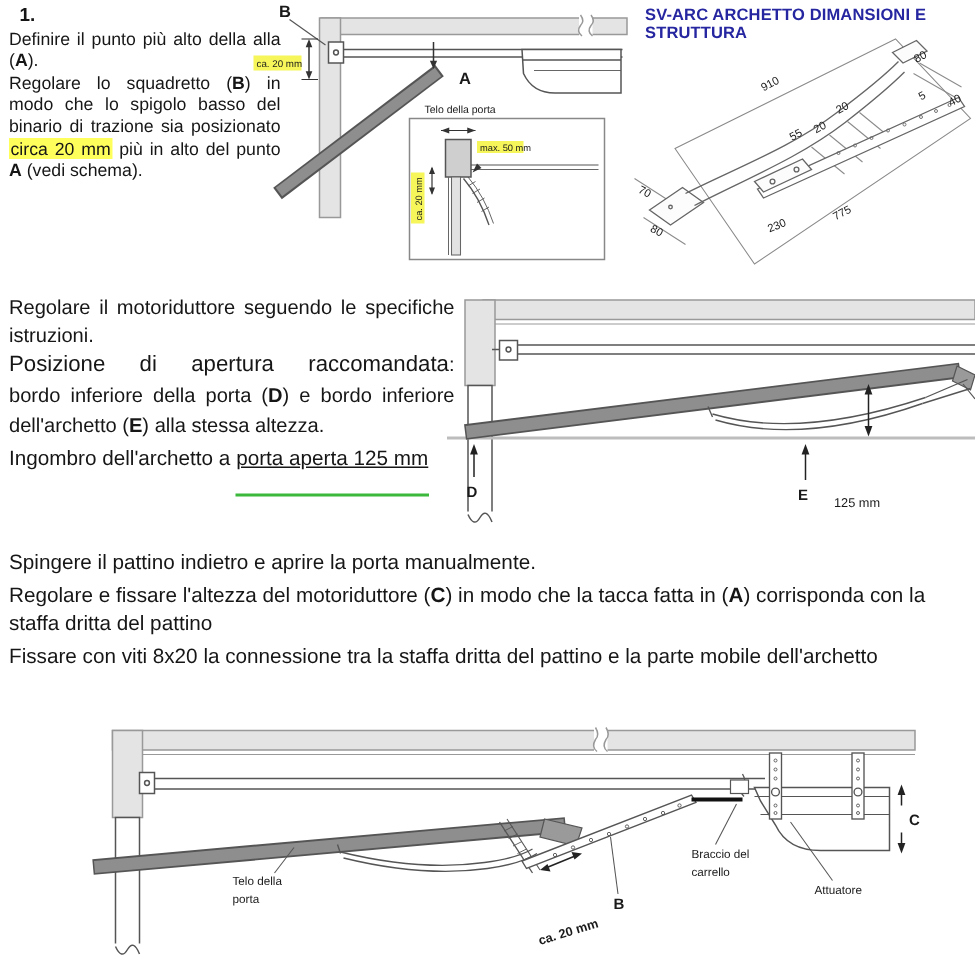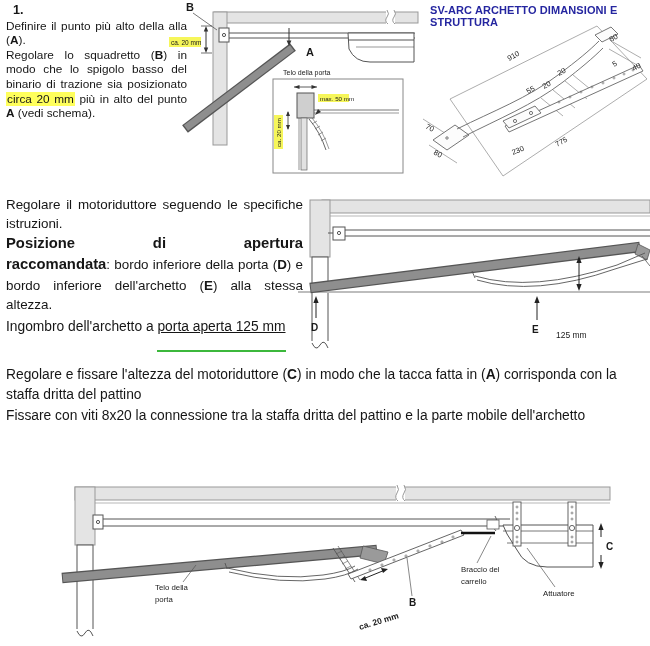--- a/index.html
+++ b/index.html
@@ -12,21 +12,21 @@
 
   
   #para1 { position:absolute; left:6px; top:3px; width:181px; font-size:11.8px; line-height:1.24; }
   #para1 .sent { text-align:justify; }
   #para1 .num { font-weight:bold; font-size:12.6px; margin-left:7px; }
   .b { font-weight:bold; }
   .hl { background:#ffff5c; padding:0 1px; }
 
   #para2 { position:absolute; left:6px; top:195px; width:297px; font-size:13.4px; line-height:1.43; }
   #para2 .sent { text-align:justify; }
-  .p2head { font-weight:bold; font-size:14.8px; word-spacing:14px; }
+  .p2head { font-weight:normal; font-size:14.8px; word-spacing:14px; }
   #para2 .ing { margin-top:3px; text-align:left; font-size:13.8px; }
   .gund { text-decoration:underline; border-bottom:2px solid #3cb83c; padding-bottom:16px; }
 
   #para3 { position:absolute; left:6px; top:365px; width:643px; font-size:13.8px; line-height:1.42; }
   #para3 .sent { margin-bottom:2px; }
 
   .arc-title {
     position:absolute; left:414px; top:4px; width:236px;
     font-size:11px; font-weight:bold; color:#2526a0; letter-spacing:0.1px;margin-left:16px;
   }
@@ -208,20 +208,21 @@
     </g>
     <g>
       <line x1="239" y1="128" x2="239" y2="108" stroke="#222"></line>
       <polygon points="239,104 236.4,111 241.6,111" fill="#222"></polygon>
       <text x="234" y="141" font-size="10" font-weight="bold">E</text>
     </g>
     <text x="258" y="146" font-size="8.5">125 mm</text>
   </svg>
 
   <div id="para3">
+    <div class="sent"><span>Spingere il pattino indietro e aprire la porta manualmente.</span></div>
     <div class="sent"><span>Regolare e fissare l'altezza del motoriduttore (</span><span class="b">C</span><span>) in modo che la tacca fatta in (</span><span class="b">A</span><span>) corrisponda con la staffa dritta del pattino</span></div>
     <div class="sent"><span>Fissare con viti 8x20 la connessione tra la staffa dritta del pattino e la parte mobile dell'archetto</span></div>
   </div>
 
   <svg style="left:55px;top:478px" width="560" height="168" viewBox="0 0 560 168">
     <g>
       <rect x="20" y="9" width="535" height="13" fill="#e4e4e4" stroke="#999"></rect>
       <line x1="40" y1="25" x2="555" y2="25" stroke="#999" stroke-width="0.7"></line>
       <rect x="341" y="7.5" width="9" height="16" fill="#fff"></rect>
       <path d="M342,7 q3,5 0,8 q-3,5 1,8" fill="none" stroke="#999"></path>

